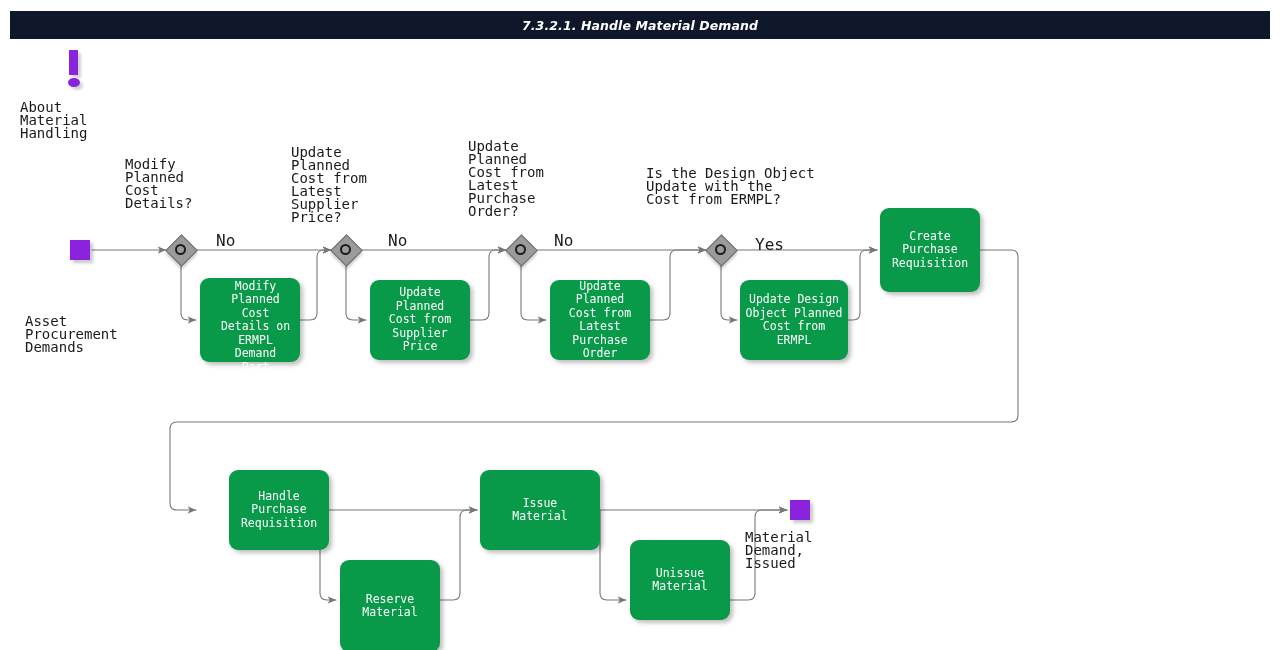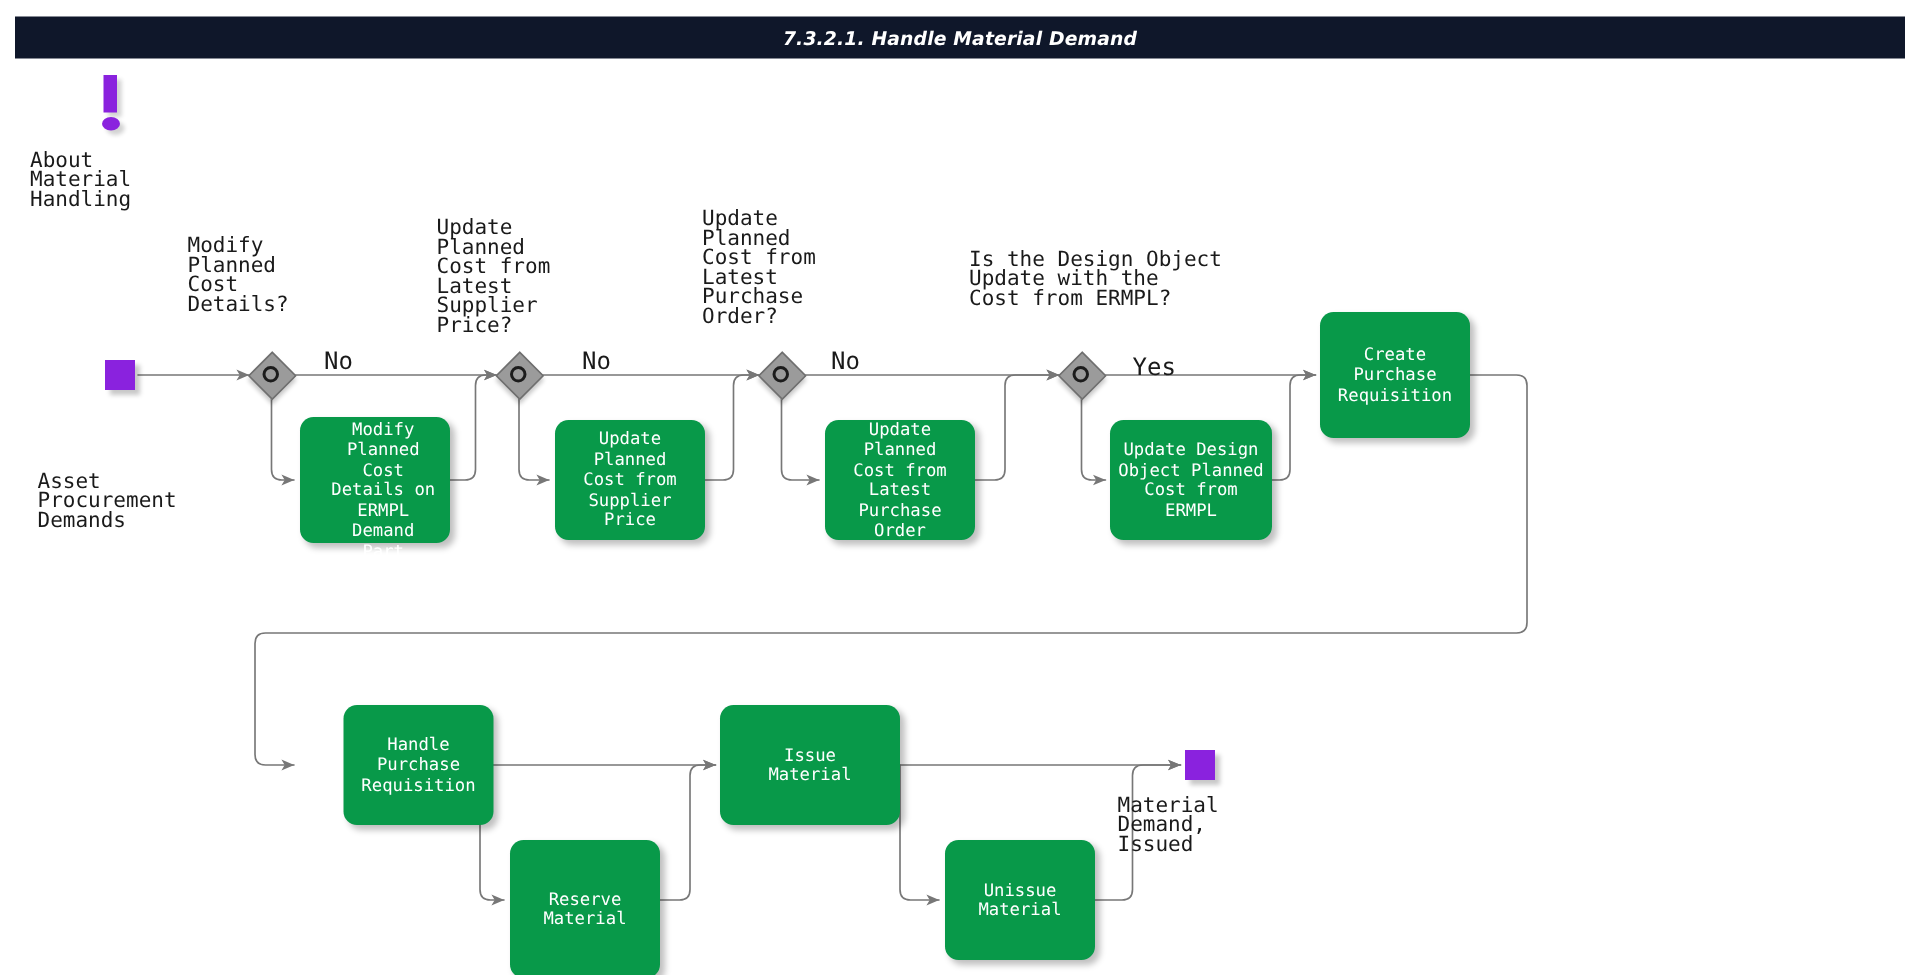--- a/index.html
+++ b/index.html
@@ -196,14 +196,14 @@
 
 <div class="node task" style="left:200px;top:470px;width:100px;height:80px;margin-left:29px;">Handle Purchase
 Requisition</div>
 
 <div class="node task" style="left:340px;top:560px;width:100px;height:92px;">Reserve
 Material</div>
 
 <div class="node task" style="left:480px;top:470px;width:120px;height:80px;">Issue
 Material</div>
 
-<div class="node task" style="left:630px;top:560px;width:100px;height:80px;">Unissue
+<div class="node task" style="left:630px;top:540px;width:100px;height:80px;">Unissue
 Material</div>
 
 </body></html>

